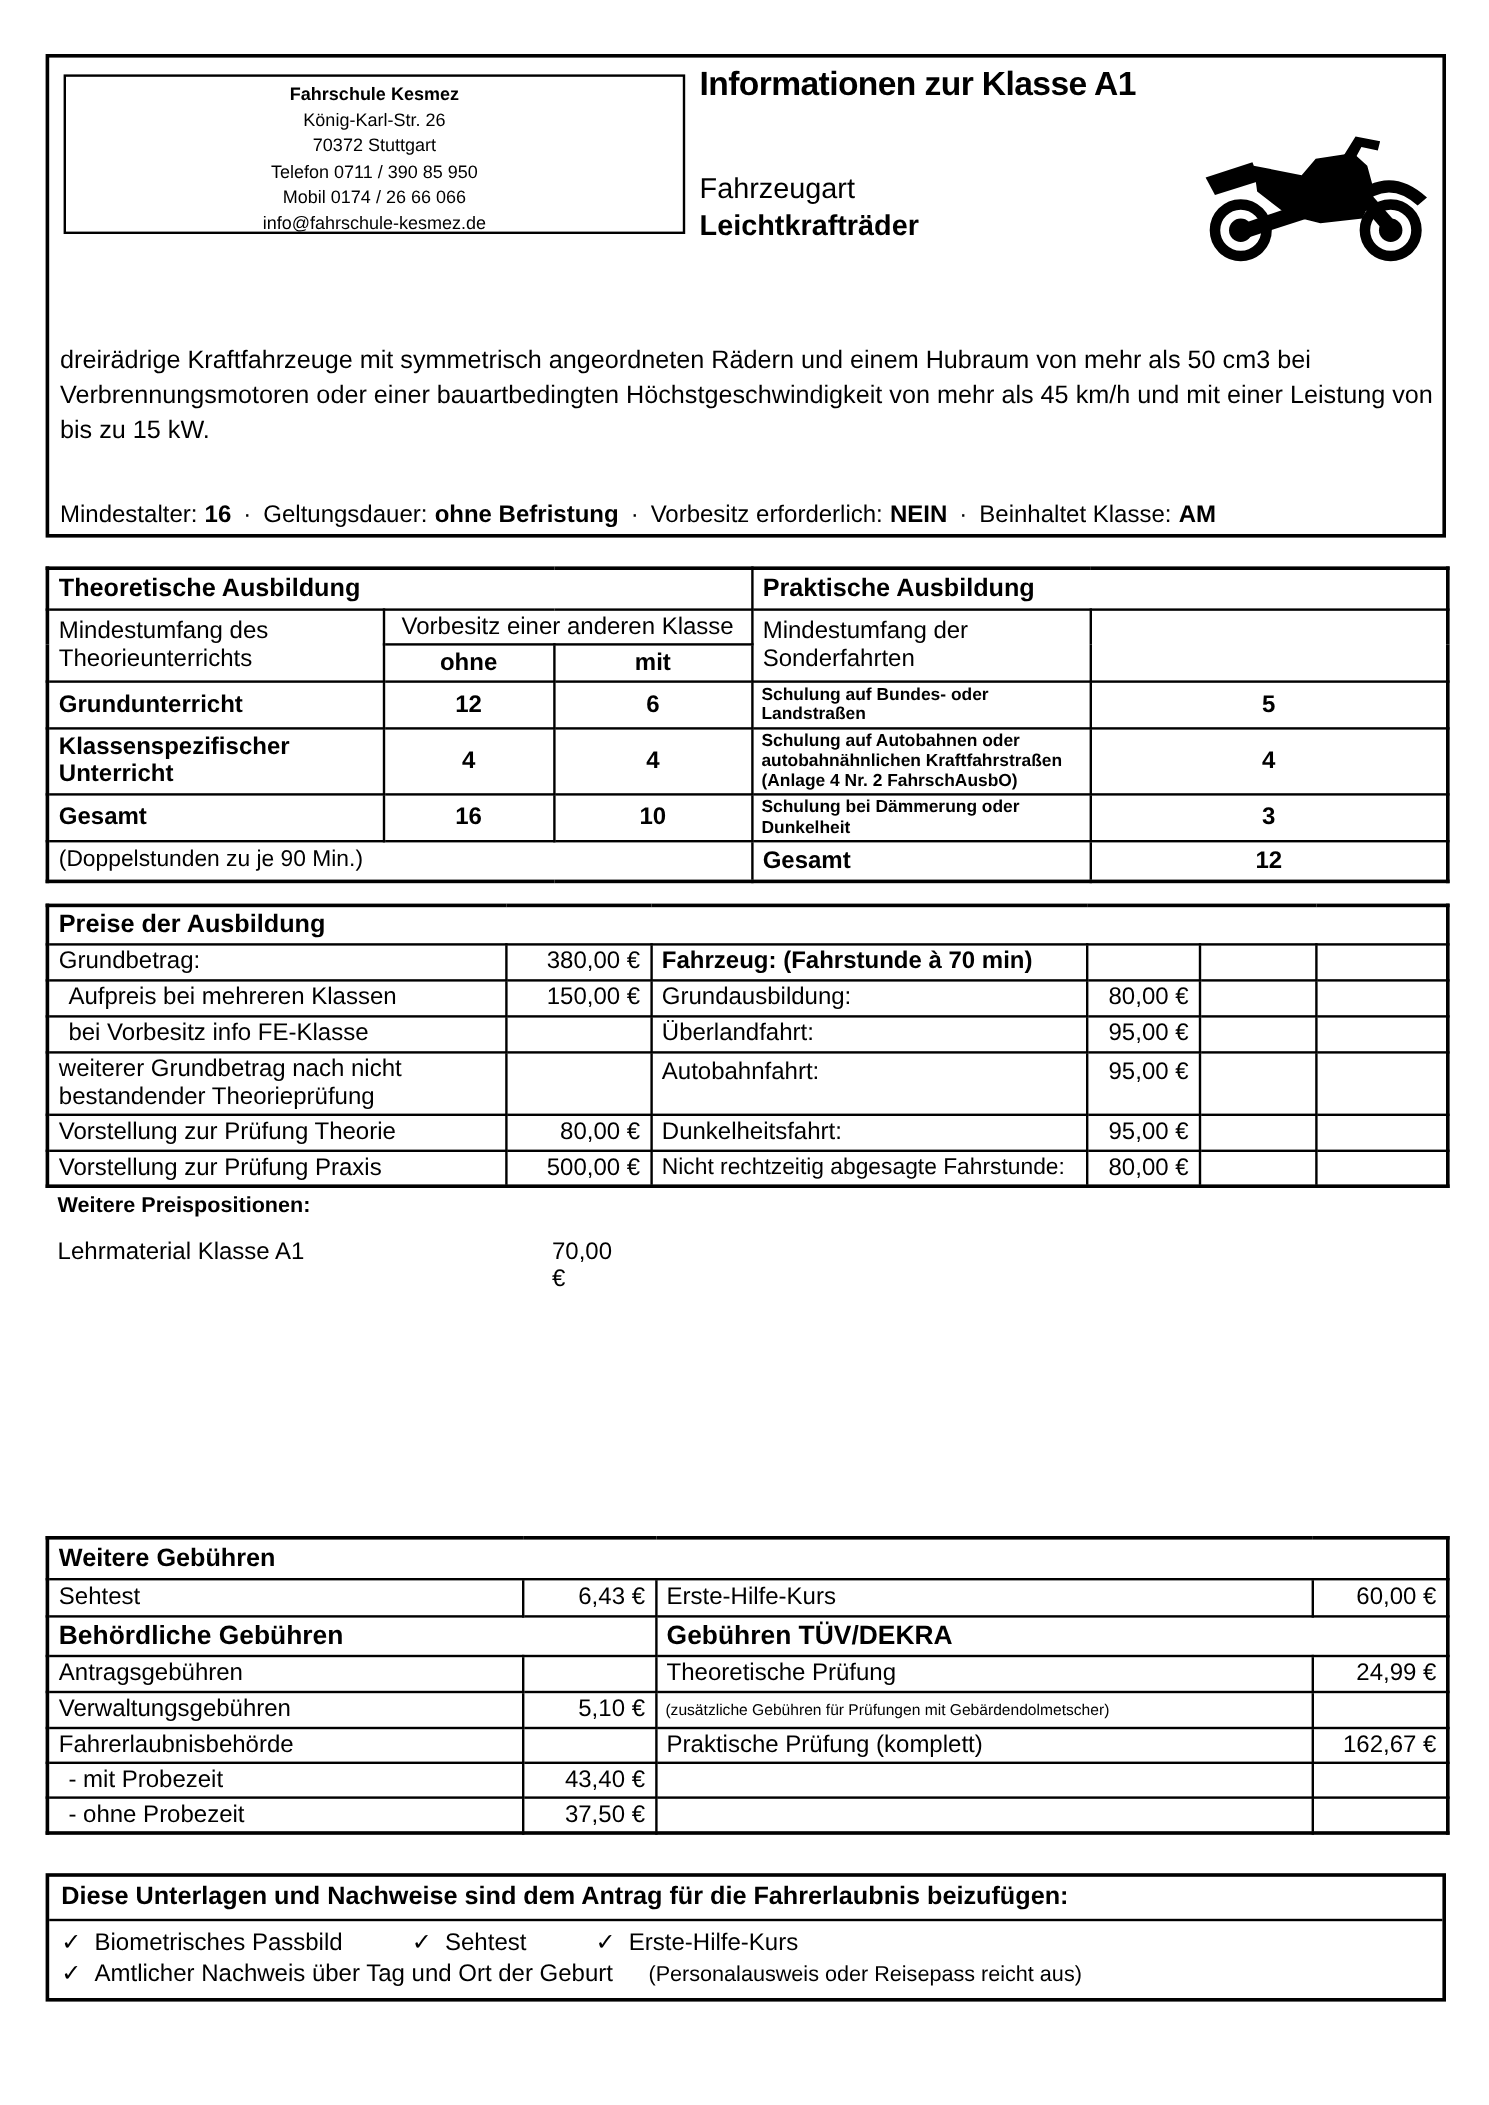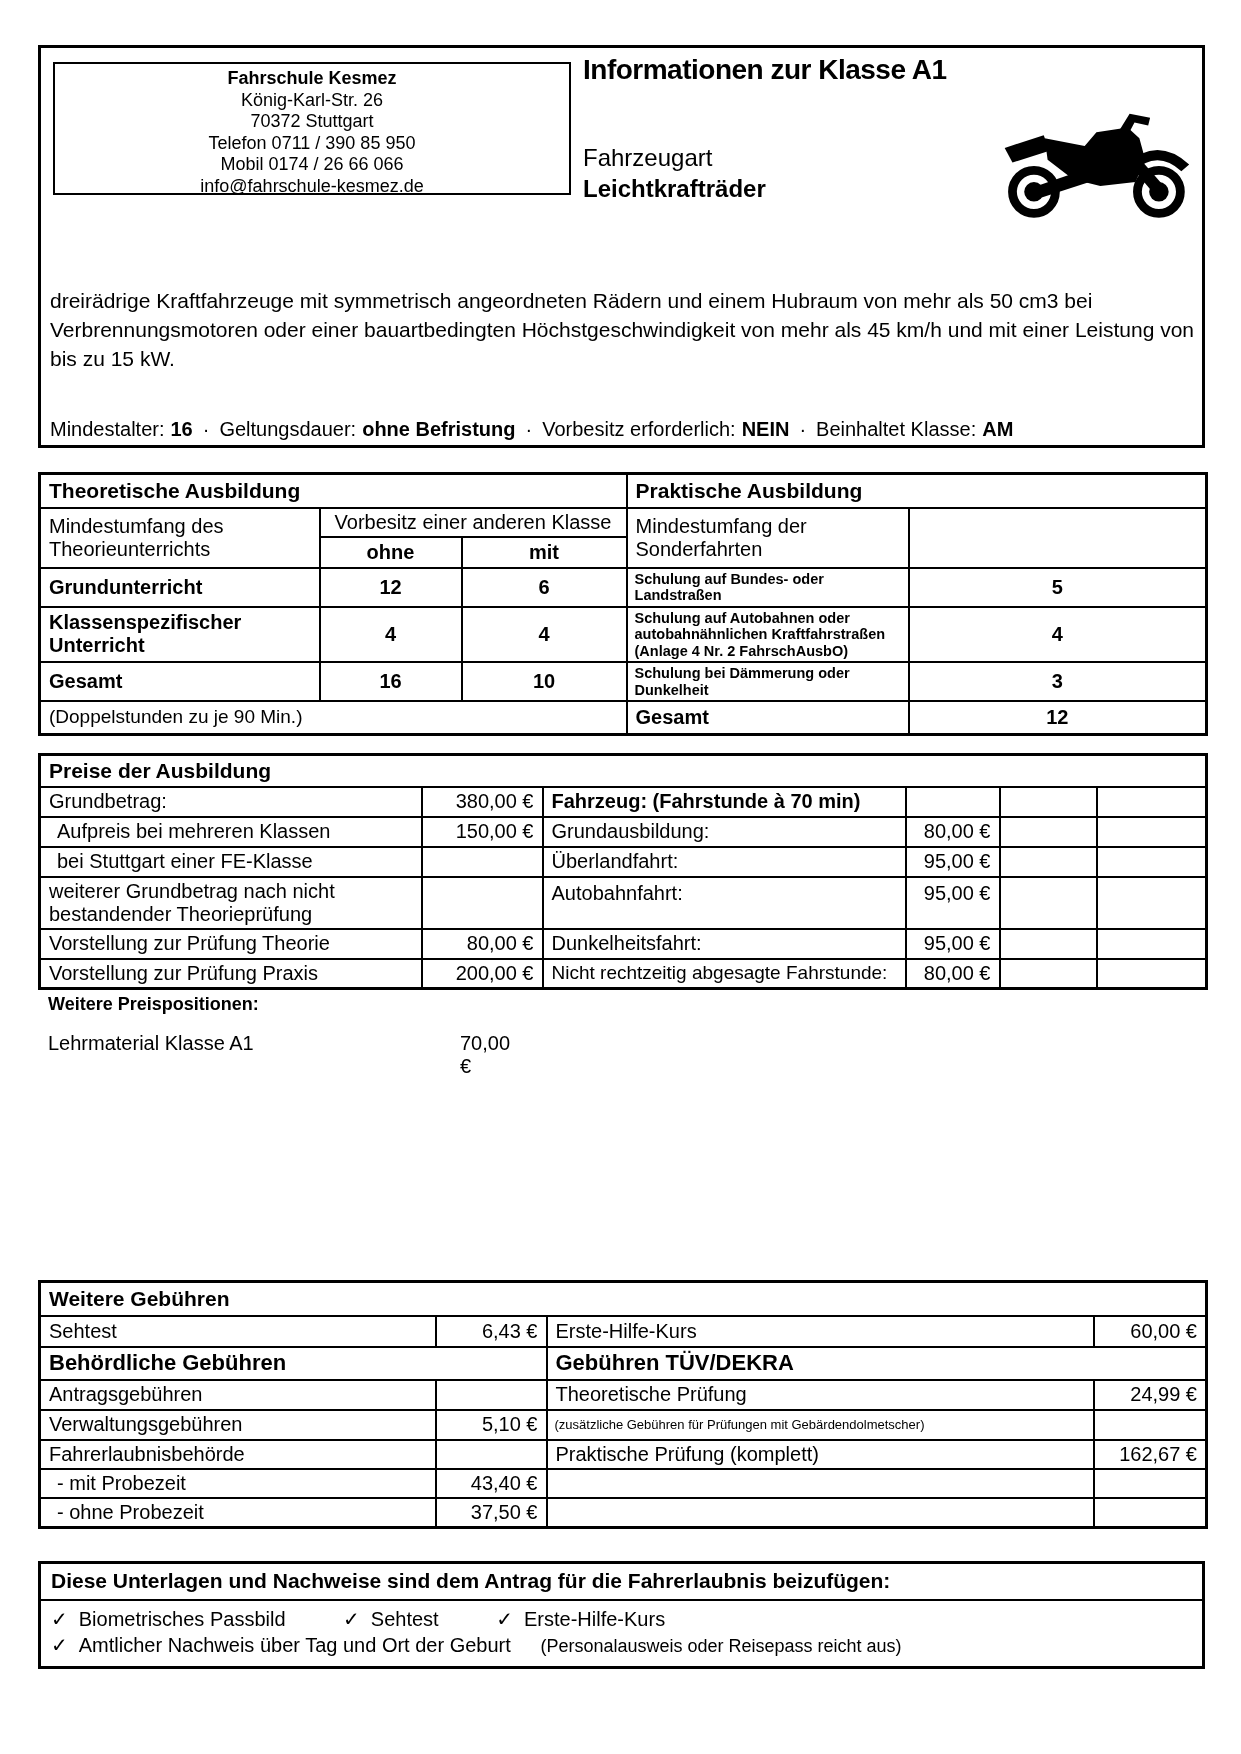--- a/index.html
+++ b/index.html
@@ -9,21 +9,21 @@
     font-family:"Liberation Sans", sans-serif;
     color:#000; position:relative; overflow:hidden;
   }
   .page { position:absolute; left:0; top:0; width:1241px; height:1754px; background:#fff; }
 
   
   .topbox { position:absolute; left:38px; top:45px; width:1167px; height:403px; border:3px solid #000; background:#fff; }
   .schoolbox {
     position:absolute; left:12px; top:14px; width:518px; height:133px;
     border:2px solid #000; text-align:center; padding-top:4px;
-    font-size:18px; line-height:21.5px;
+    font-size:15px; line-height:21.5px;
   }
   .schoolbox .name { font-weight:bold; }
   .doc-title { position:absolute; left:542px; top:6px; font-size:28px; font-weight:bold; letter-spacing:-0.5px; white-space:nowrap; }
   .vehicle { position:absolute; left:542px; top:94px; font-size:24px; line-height:31px; }
   .vehicle .vt-value { font-weight:bold; }
   .bike { position:absolute; right:6px; top:58px; width:205px; height:118px; }
   .para { position:absolute; left:9px; width:1148px; font-size:21px; line-height:29px; }
   .p1 { top:172px; }
   .p2 { top:238px; }
   .facts { position:absolute; left:9px; top:370px; font-size:20px; white-space:nowrap; }
@@ -178,21 +178,21 @@
     </tr>
     <tr style="height:30px">
       <td class="indent">Aufpreis bei mehreren Klassen</td>
       <td class="right">150,00 €</td>
       <td>Grundausbildung:</td>
       <td class="right">80,00 €</td>
       <td></td>
       <td></td>
     </tr>
     <tr style="height:30px">
-      <td class="indent">bei Stuttgart einer FE-Klasse</td>
+      <td class="indent">bei Vorbesitz info FE-Klasse</td>
       <td class="right"></td>
       <td>Überlandfahrt:</td>
       <td class="right">95,00 €</td>
       <td></td>
       <td></td>
     </tr>
     <tr style="height:48px">
       <td style="line-height:23px">weiterer Grundbetrag nach nicht bestandender Theorieprüfung</td>
       <td class="right"></td>
       <td style="vertical-align:top;padding-top:4px">Autobahnfahrt:</td>
@@ -203,21 +203,21 @@
     <tr style="height:30px">
       <td>Vorstellung zur Prüfung Theorie</td>
       <td class="right">80,00 €</td>
       <td>Dunkelheitsfahrt:</td>
       <td class="right">95,00 €</td>
       <td></td>
       <td></td>
     </tr>
     <tr style="height:30px">
       <td>Vorstellung zur Prüfung Praxis</td>
-      <td class="right">200,00 €</td>
+      <td class="right">500,00 €</td>
       <td style="font-size:19px;white-space:nowrap">Nicht rechtzeitig abgesagte Fahrstunde:</td>
       <td class="right">80,00 €</td>
       <td></td>
       <td></td>
     </tr>
   </tbody>
     </table>
 
   <div class="extra-title">Weitere Preispositionen:</div>
   <div class="extra-item">

